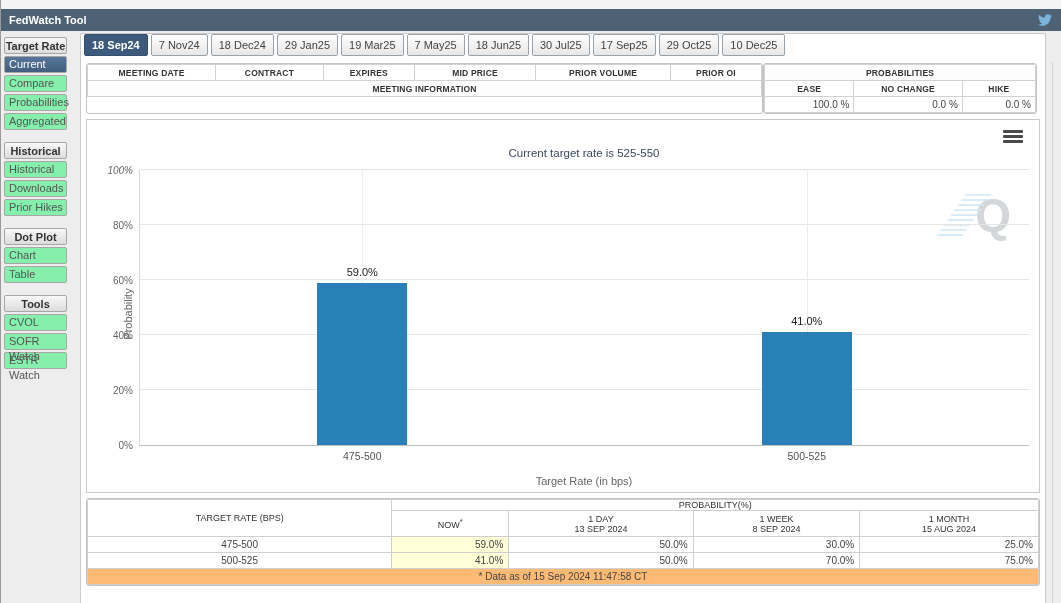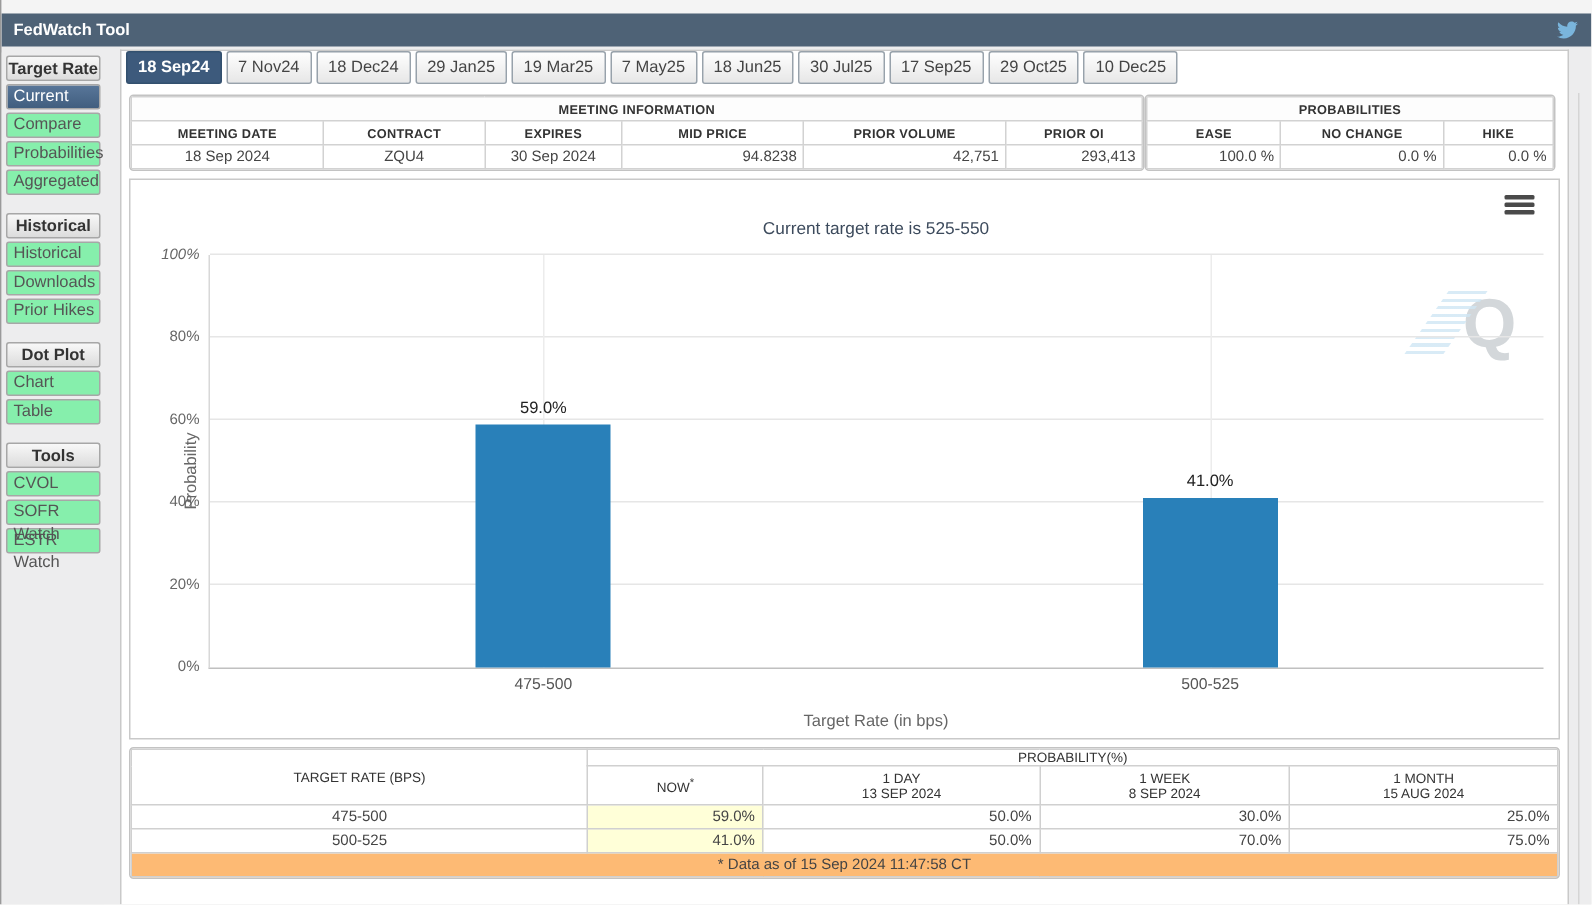--- a/index.html
+++ b/index.html
@@ -120,38 +120,30 @@
             <colgroup>
                 <col style="width:19%">
                 <col style="width:16%">
                 <col style="width:13.5%">
                 <col style="width:18%">
                 <col style="width:20%">
                 <col style="width:13.5%">
               </colgroup>
             <tbody>
                 <tr>
-                  <th class="grp" colspan="6">MEETING INFORMATION</th>
-                </tr>
-            <tr>
               <th>MEETING DATE</th>
               <th>CONTRACT</th>
               <th>EXPIRES</th>
               <th>MID PRICE</th>
               <th>PRIOR VOLUME</th>
               <th>PRIOR OI</th>
             </tr>
             <tr>
-              <td class="c">18 Sep 2024</td>
-              <td class="c">ZQU4</td>
-              <td class="c">30 Sep 2024</td>
-              <td class="r">94.8238</td>
-              <td class="r">42,751</td>
-              <td class="r">293,413</td>
-            </tr>
+                  <th class="grp" colspan="6">MEETING INFORMATION</th>
+                </tr>
           </tbody>
             </table>
         </div>
 
         <div class="panel prob-panel">
           <table class="info">
             <colgroup>
                 <col style="width:33%">
                 <col style="width:40%">
                 <col style="width:27%">

